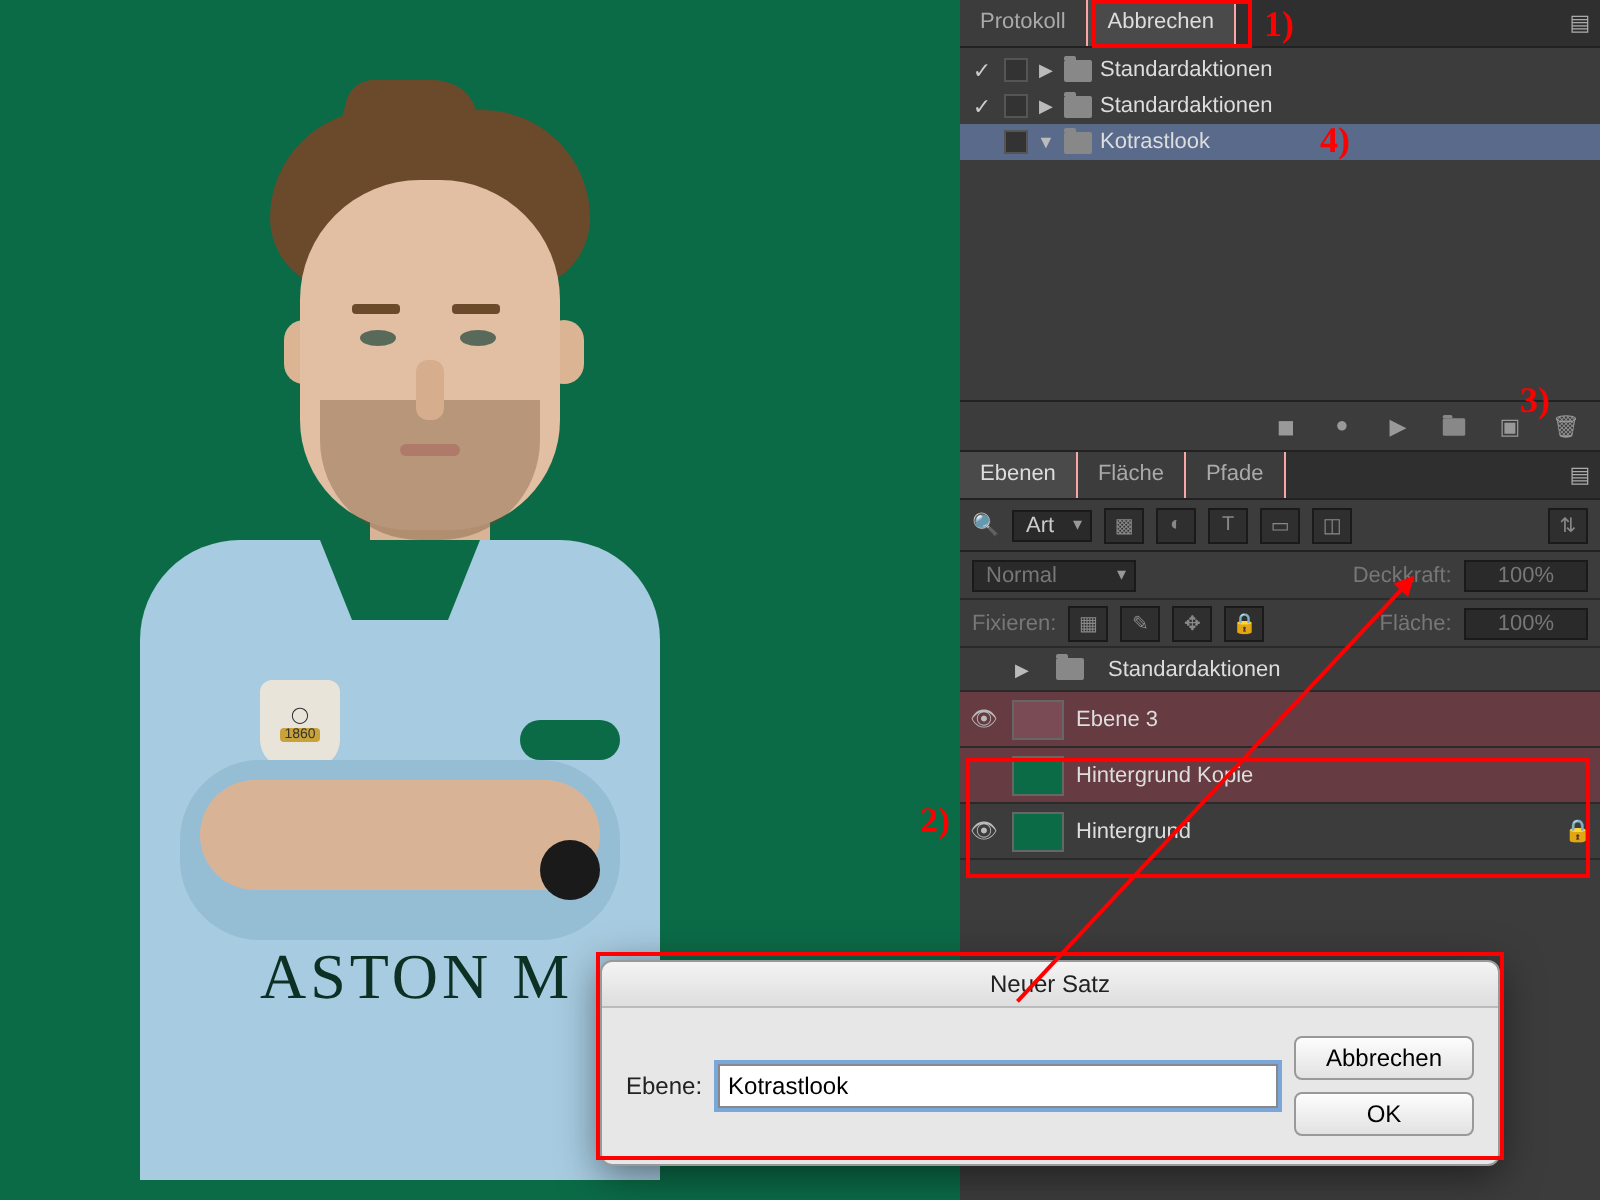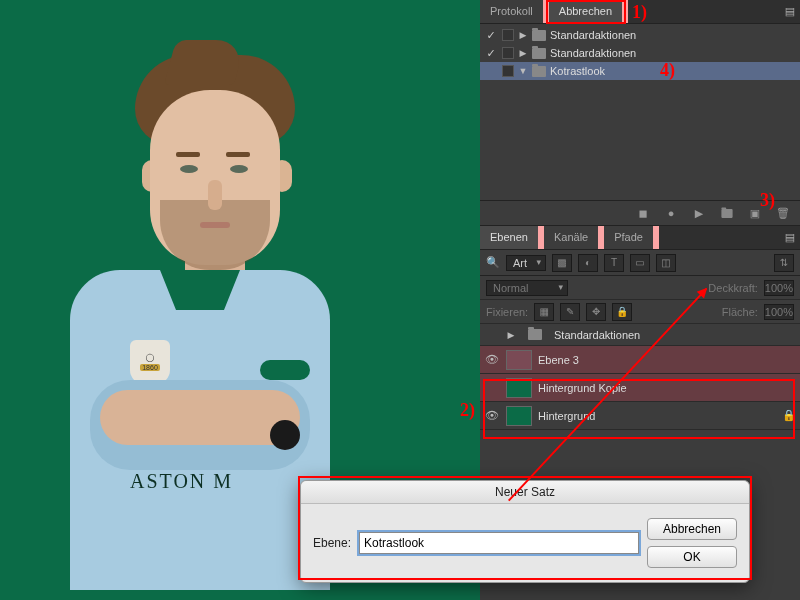--- a/index.html
+++ b/index.html
@@ -1,20 +1,20 @@
 <!DOCTYPE html>
 <html><head>
 <meta charset="utf-8">
 <style>
   * { box-sizing: border-box; margin: 0; padding: 0; font-family: "Lucida Grande", Arial, sans-serif; }
   body { background: #222; width: 800px; height: 600px; overflow: hidden; position: relative; }
   .canvas { position: absolute; left: 0; top: 0; width: 480px; height: 600px; background: #0b6b47; }
   .panels { position: absolute; left: 480px; top: 0; width: 320px; height: 600px; background: #3c3c3c; color: #ccc; font-size: 11px; }
   .panel-header { background: #2f2f2f; border-bottom: 1px solid #222; height: 24px; display: flex; align-items: stretch; }
-  .tab { background: #3c3c3c; color: #aaa; padding: 5px 10px; border-right: 6px solid #fca5a5; cursor: default; position: relative; }
+  .tab { background: #3c3c3c; color: #aaa; padding: 5px 10px; border-right: 1px solid #fca5a5; cursor: default; position: relative; }
   .tab.active { background: #4a4a4a; color: #ddd; }
   .tab-spacer { flex: 1; }
   .panel-menu-icon { width: 20px; display:flex; align-items:center; justify-content:center; color:#aaa; }
 
   .actions-list { background: #3c3c3c; padding: 2px 0 0 0; }
   .action-row { display: flex; align-items: center; height: 18px; padding: 0 4px; gap: 4px; }
   .action-row.selected { background: #5a6a8a; color: #fff; }
   .chk { width: 14px; height: 14px; display:flex; align-items:center; justify-content:center; color:#ccc; }
   .sq { width:12px; height:12px; border:1px solid #555; background:#333; }
   .tri { font-size:9px; color:#bbb; width:10px; text-align:center; }
@@ -26,21 +26,21 @@
   .ctrl-icon { width:14px; height:14px; display:flex; align-items:center; justify-content:center; }
 
   .layers-toolbar { display:flex; align-items:center; height:26px; gap:6px; padding:0 6px; border-bottom:1px solid #222; }
   .search-icon { width:14px; height:14px; }
   .dropdown { background:#2a2a2a; border:1px solid #1a1a1a; color:#ccc; padding:1px 18px 1px 6px; font-size:11px; position:relative; }
   .dropdown::after { content:"▾"; position:absolute; right:4px; top:1px; font-size:9px; color:#999; }
   .mini-btn { width:20px; height:18px; background:#2f2f2f; border:1px solid #1a1a1a; display:flex; align-items:center; justify-content:center; color:#888; font-size:10px; }
 
   .blend-row { display:flex; align-items:center; height:24px; gap:6px; padding:0 6px; border-bottom:1px solid #2a2a2a; color:#777; }
   .blend-row .label { font-size:11px; }
-  .pct-box { background:#2a2a2a; border:1px solid #1a1a1a; padding:1px 0; color:#777; position:relative; }
+  .pct-box { background:#2a2a2a; border:1px solid #1a1a1a; padding:1px 16px; color:#777; position:relative; }
 
   .layer-list { }
   .layer-row { display:flex; align-items:center; height:28px; border-bottom:1px solid #2a2a2a; padding:0 4px; gap:6px; }
   .layer-row.selected { background: rgba(130,60,70,0.6); }
   .layer-row.group { height:22px; }
   .eye { width:16px; text-align:center; color:#bbb; }
   .thumb { width:26px; height:20px; background:#111; border:1px solid #666; display:flex; align-items:center; justify-content:center; }
   .thumb.green { background:#0b6b47; }
   .thumb.pinkish { background:#7a4a55; }
   .thumb.folder { background:none; border:none; }
@@ -73,21 +73,21 @@
   .neck { position:absolute; left:165px; top:210px; width:60px; height:50px; background:#d9b396; }
   .eye-l,.eye-r { position:absolute; width:18px; height:8px; background:#5a6a5a; border-radius:50%; top:135px; }
   .eye-l{left:160px;} .eye-r{left:210px;}
   .brow-l,.brow-r { position:absolute; width:24px; height:5px; background:#6b4a2b; top:122px; border-radius:2px; }
   .brow-l{left:156px;} .brow-r{left:206px;}
   .nose { position:absolute; left:188px; top:150px; width:14px; height:30px; background:#d6ad8d; border-radius:6px; }
   .mouth { position:absolute; left:180px; top:192px; width:30px; height:6px; background:#b07a6a; border-radius:3px; }
   .beard { position:absolute; left:140px; top:170px; width:110px; height:70px; background:rgba(107,74,43,0.35); border-radius:0 0 50px 50px; }
   .crest { position:absolute; top:70px; left:60px; width:40px; height:44px; background:#e8e4da; border-radius:6px 6px 14px 14px; display:flex;align-items:center;justify-content:center;font-size:8px;color:#333;flex-direction:column; }
   .crest .yr { font-size:7px; background:#c8a33a; padding:0 2px; border-radius:2px; margin-top:2px;}
-  .sponsor { position:absolute; top:200px; left:60px; font-family:serif; font-size:20px; letter-spacing:2px; color:#0d3024; }
+  .sponsor { position:absolute; top:200px; left:60px; font-family:serif; font-size:32px; letter-spacing:2px; color:#0d3024; }
   .mini-person { width:10px; height:14px; }
   .mini-person .mh { width:5px;height:5px;background:#e2bfa3;border-radius:50%;margin:0 auto; }
   .mini-person .mb { width:8px;height:9px;background:#a7cbe0;border-radius:2px;margin:0 auto; }
   .mini-person.dark .mb { background:#555; }
 </style>
 </head>
 <body>
 
 <div class="canvas">
   <div class="person">
@@ -159,21 +159,21 @@
     <div class="ctrl-icon">▶</div>
     <div class="ctrl-icon">
         <span class="folder-icon" style="transform:scale(0.8)"></span>
       </div>
     <div class="ctrl-icon">▣</div>
     <div class="ctrl-icon">🗑</div>
   </div>
 
   <div class="panel-header">
     <div class="tab active">Ebenen</div>
-    <div class="tab">Kanäle</div>
+    <div class="tab">Fläche</div>
     <div class="tab">Pfade</div>
     <div class="tab-spacer"></div>
     <div class="panel-menu-icon">▤</div>
   </div>
 
   <div class="layers-toolbar">
     <span class="search-icon">🔍</span>
     <span class="dropdown">Art</span>
     <span class="mini-btn">▩</span>
     <span class="mini-btn">◐</span>

